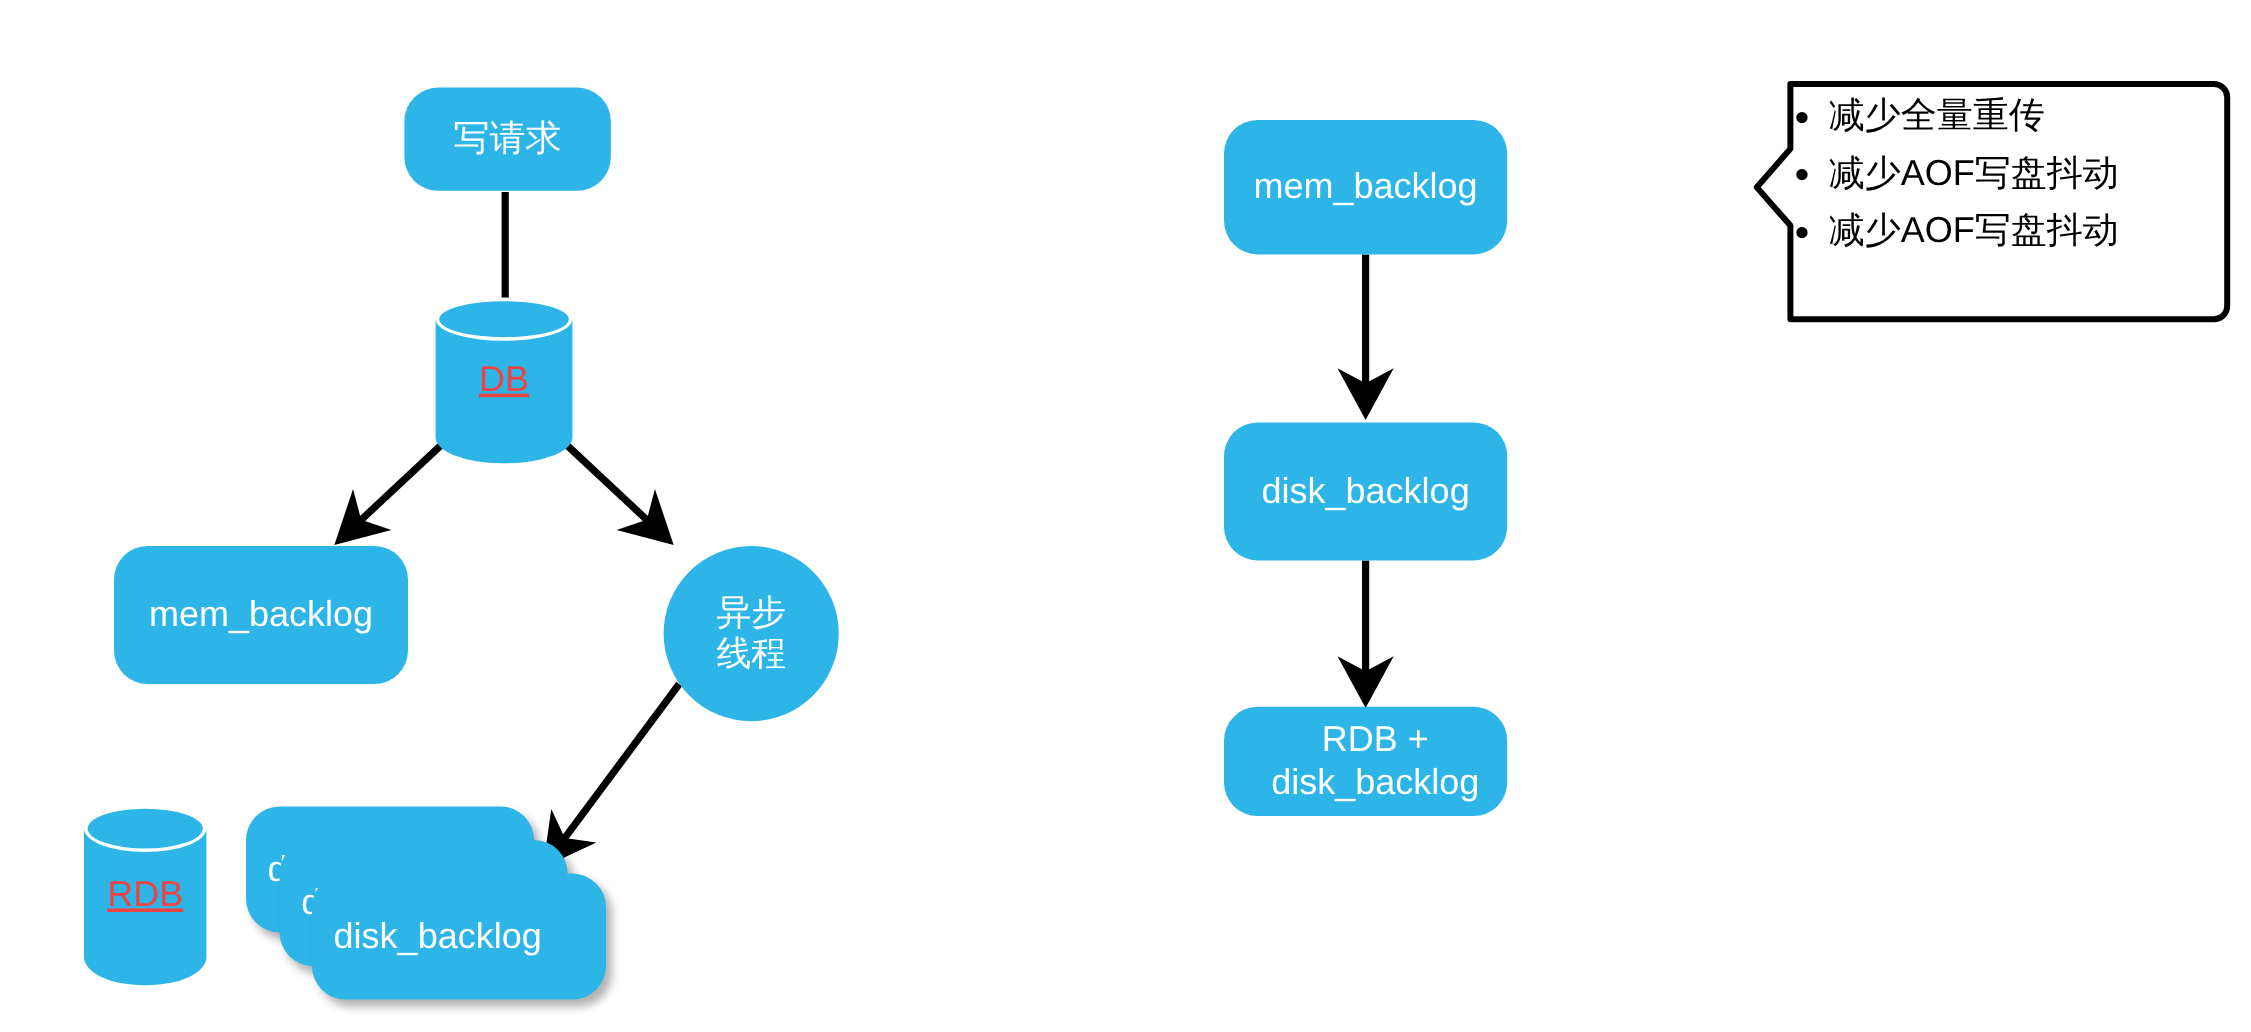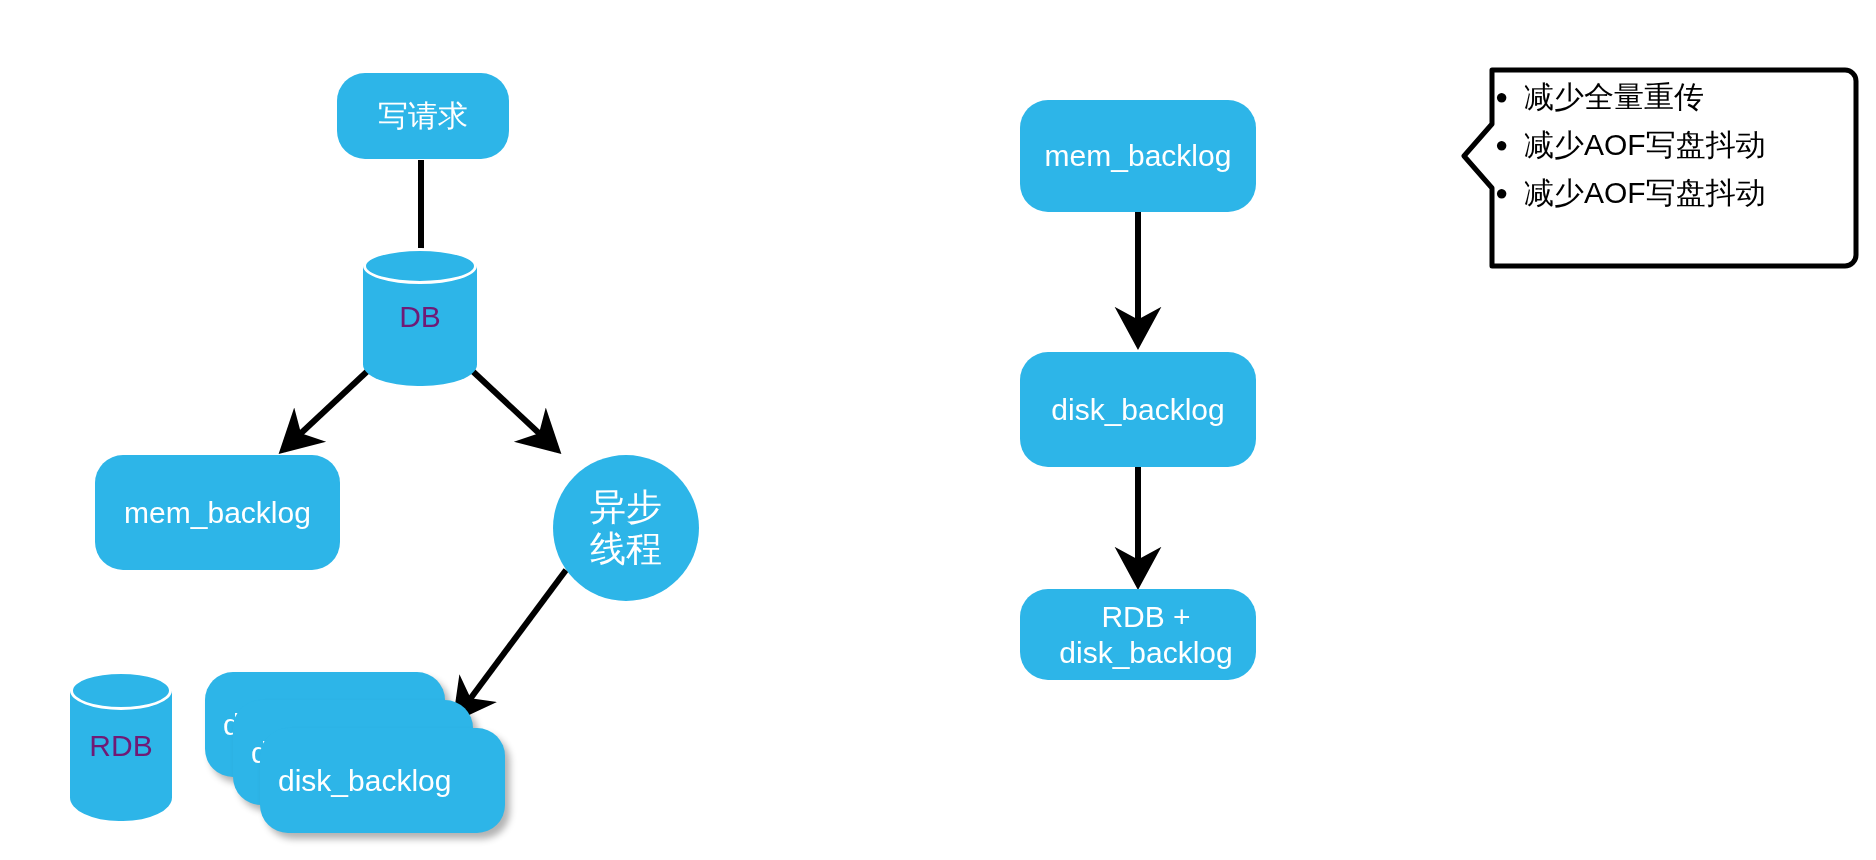--- a/index.html
+++ b/index.html
@@ -67,22 +67,23 @@
   }
   .cyl .cyl-label {
     position: absolute;
     left: 0;
     right: 0;
     top: 0;
     bottom: 0;
     display: flex;
     align-items: center;
     justify-content: center;
-    color: #701a75;
+    color: #ef4444;
     z-index: 3;
+    text-decoration: underline;
   }
   svg.arrows {
     position: absolute;
     left: 0;
     top: 0;
     width: 1876px;
     height: 860px;
     pointer-events: none;
     overflow: visible;
   }
@@ -145,21 +146,21 @@
   <div class="node rect" style="left:337px; top:73px; width:172px; height:86px; font-size:30px;">写请求</div>
 
   <div class="cyl" style="left:363px; top:248px; width:114px; height:138px;">
     <div class="cyl-body"></div>
     <div class="cyl-top"></div>
     <div class="cyl-label" style="font-size:30px;">DB</div>
   </div>
 
   <div class="node rect" style="left:95px; top:455px; width:245px; height:115px; font-size:30px;">mem_backlog</div>
 
-  <div class="node circle" style="left:553px; top:455px; width:146px; height:146px; font-size:36px;">异步
+  <div class="node circle" style="left:553px; top:455px; width:146px; height:146px; font-size:29px;">异步
 线程</div>
 
   <div class="cyl" style="left:70px; top:671px; width:102px; height:150px;text-align:center;">
     <div class="cyl-body"></div>
     <div class="cyl-top"></div>
     <div class="cyl-label" style="font-size:30px;">RDB</div>
   </div>
 
   <div class="node rect card-shadow" style="left:205px; top:672px; width:240px; height:105px; font-size:30px;
               justify-content:flex-start; padding-left:18px;">disk_backlog</div>

